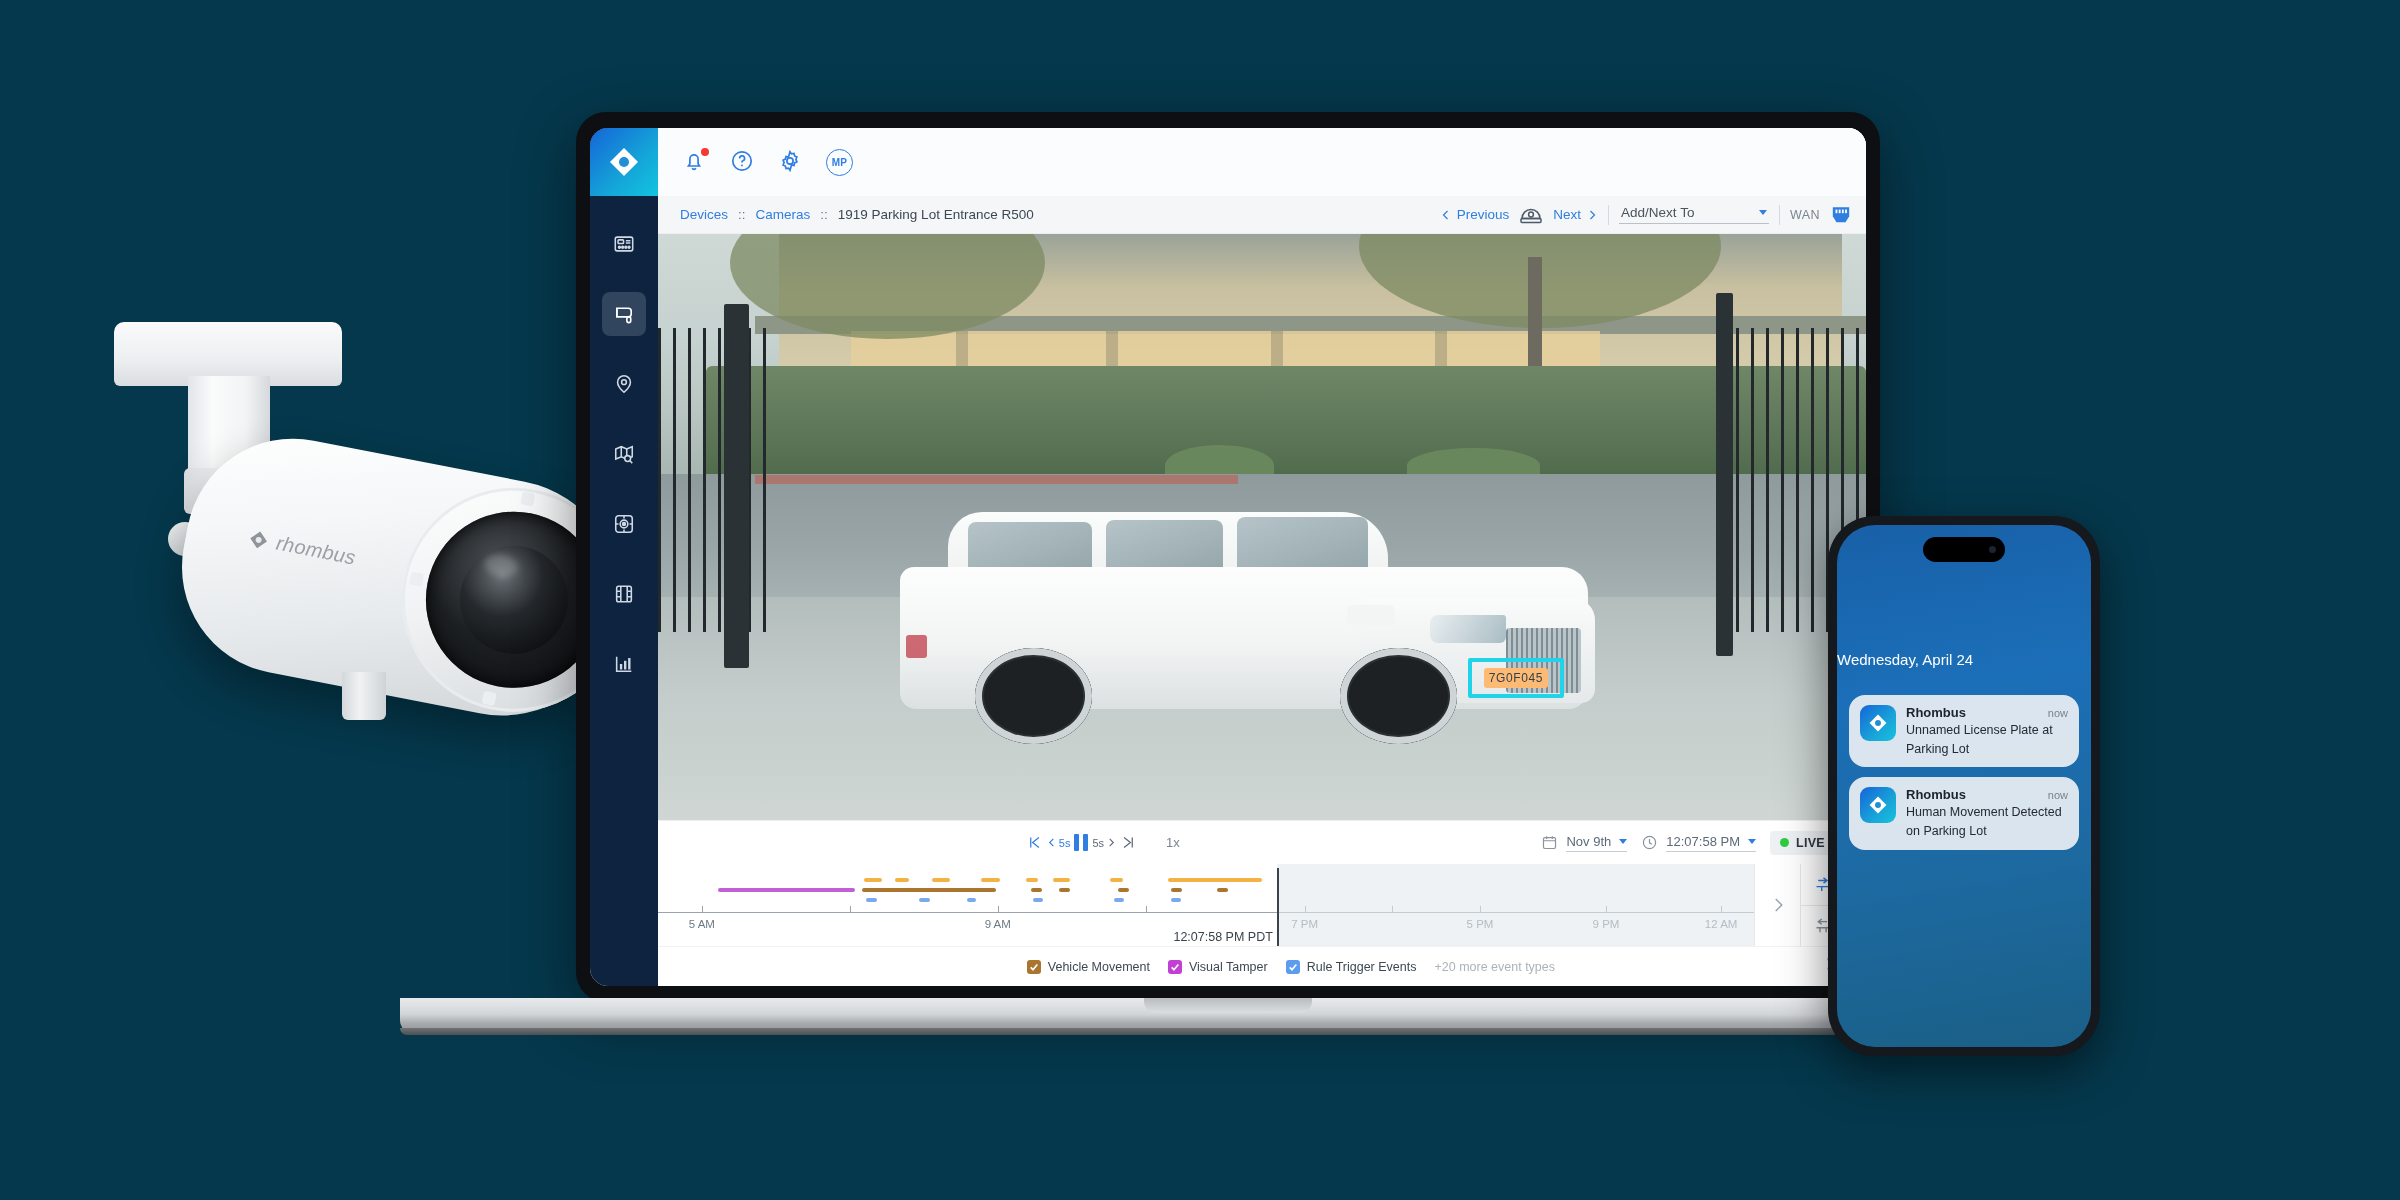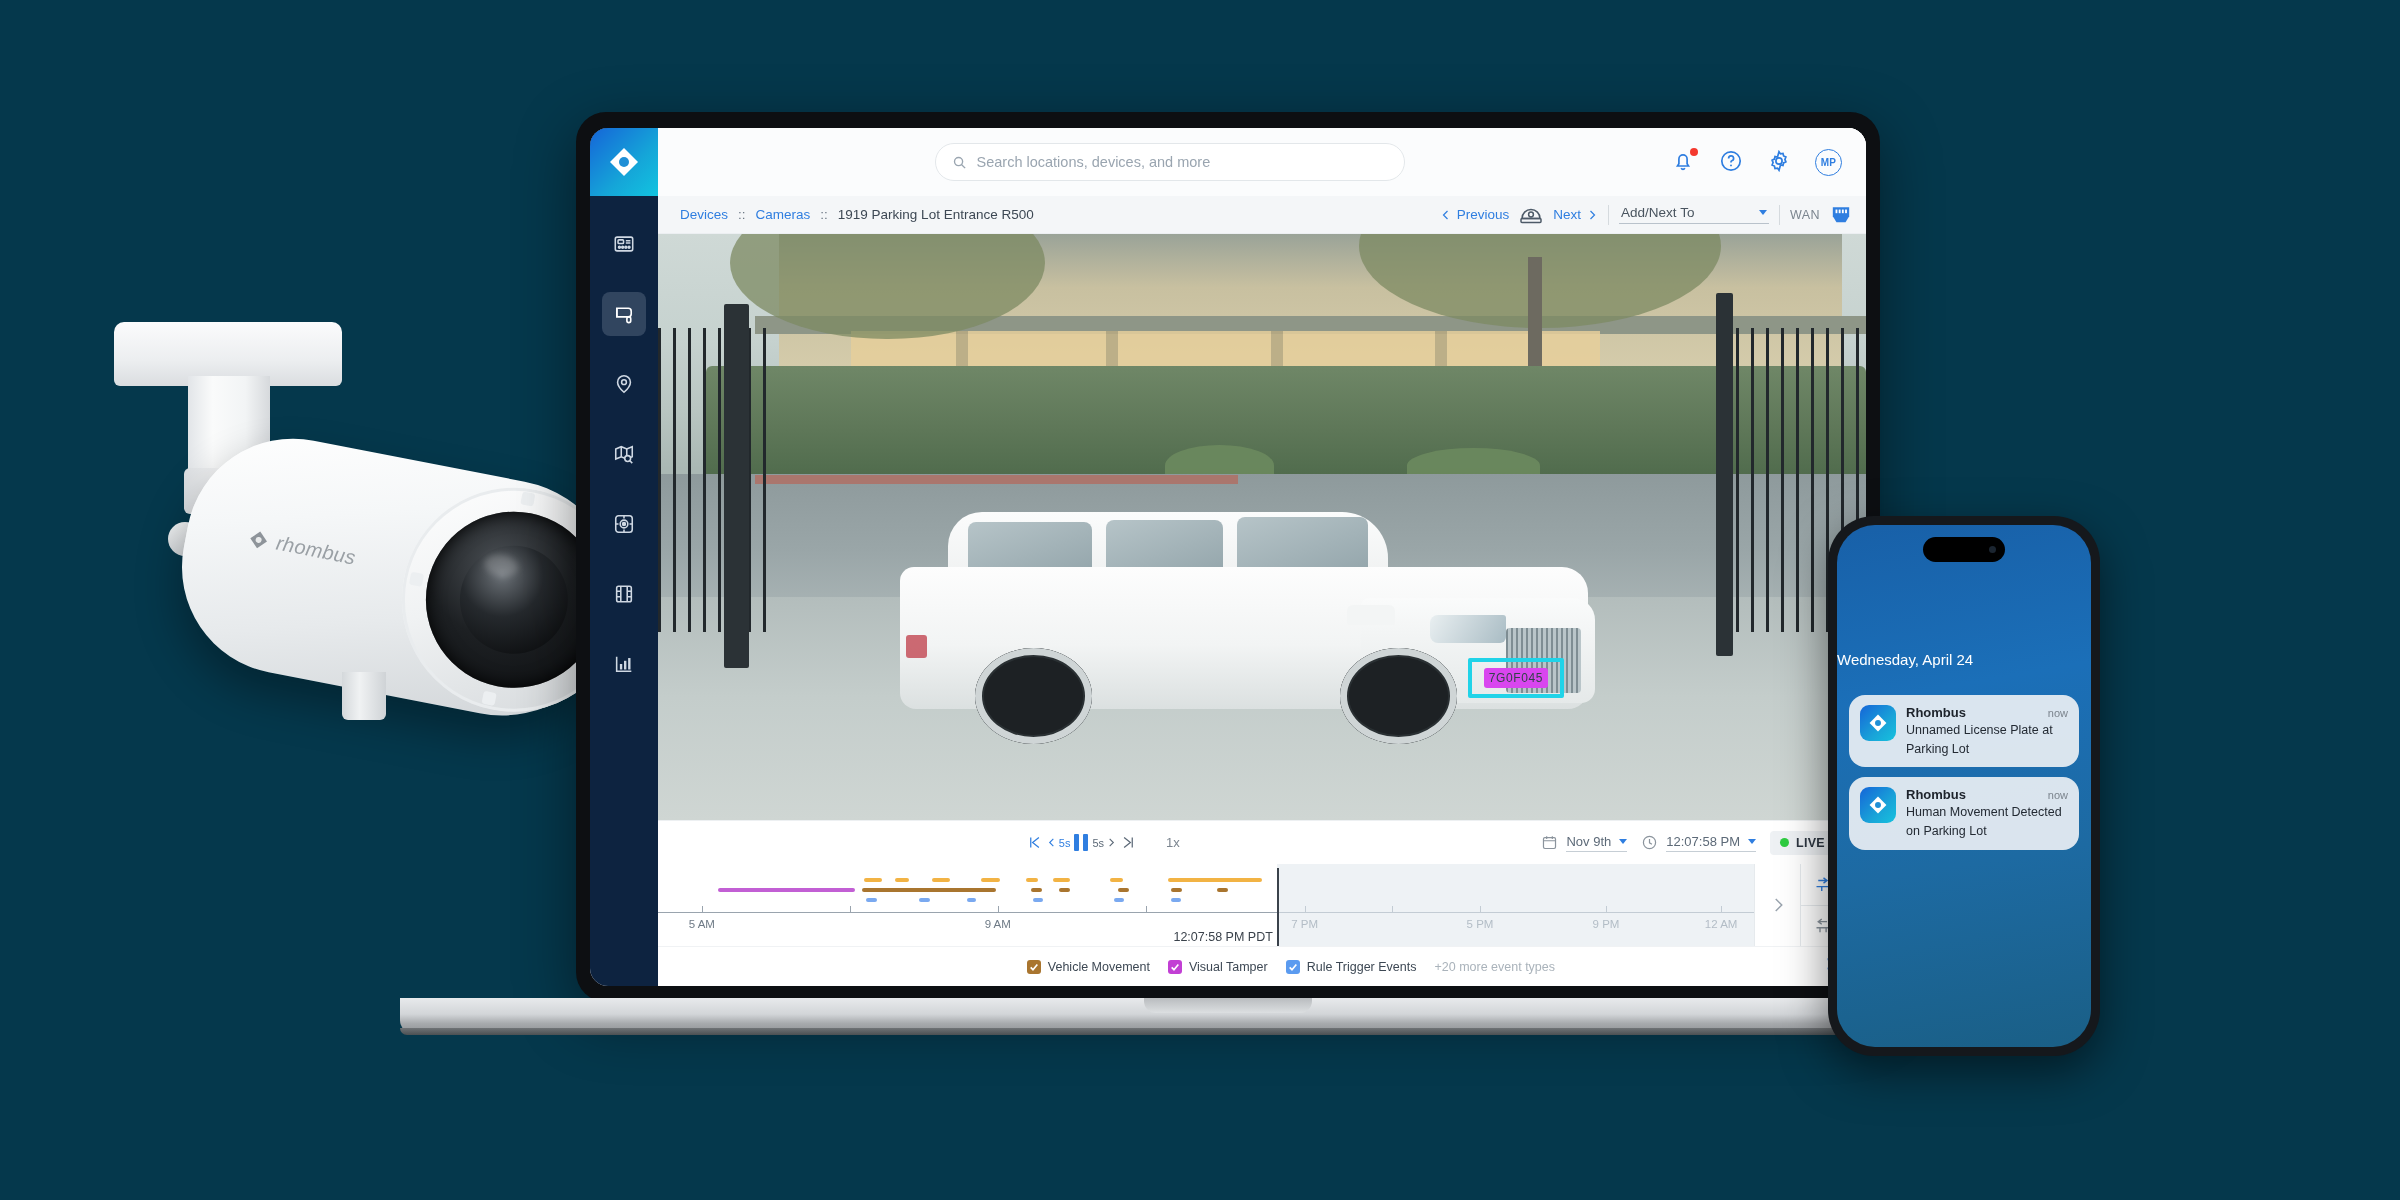--- a/index.html
+++ b/index.html
@@ -180,21 +180,21 @@
   }
   .taillight { position: absolute; left: 1%; bottom: 34%; width: 3%; height: 9%; background: #c4505a; border-radius: 3px; opacity: .85; }
   .mirror { position: absolute; right: 28%; bottom: 47%; width: 7%; height: 8%; background: #f3f5f5; border-radius: 6px 6px 3px 3px; }
 
   .plate-box {
     position: absolute; right: 3.5%; bottom: 18%; width: 14%; height: 16%;
     border: 4px solid #20d3e8; border-radius: 2px;
   }
   .plate {
     position: absolute; left: 14%; top: 18%; width: 72%; height: 62%;
-    background: #d946ef; border-radius: 3px;
+    background: #fdba74; border-radius: 3px;
     display: flex; align-items: center; justify-content: center;
   }
   .plate span { font-size: 12px; color: #33424a; letter-spacing: .6px; font-family: "Liberation Sans", sans-serif; }
 
   
   .playbar {
     height: 44px; flex: 0 0 44px; background: #fff;
     display: flex; align-items: center; padding: 0 16px; gap: 16px;
     border-top: 1px solid #edf0f2;
   }
@@ -459,29 +459,20 @@
             <rect x="7.5" y="12" width="2.6" height="6" fill="currentColor" stroke="none"></rect>
             <rect x="12" y="8.5" width="2.6" height="9.5" fill="currentColor" stroke="none"></rect>
             <rect x="16.5" y="5.5" width="2.6" height="12.5" fill="currentColor" stroke="none"></rect>
           </svg>
         </div>
       </nav>
 
       <div class="main">
 
         <header class="topbar">
-          <div class="search-wrap">
-            <div class="search-box">
-              <svg width="15" height="15" viewBox="0 0 24 24" fill="none" stroke="#9aa5b0" stroke-width="2.2">
-                <circle cx="10.5" cy="10.5" r="6.5"></circle>
-                  <path d="M15.5 15.5 L21 21"></path>
-              </svg>
-              <input type="text" placeholder="Search locations, devices, and more" style="">
-            </div>
-          </div>
 
           <div class="top-icons">
             <div class="top-icon">
               <svg width="24" height="24" viewBox="0 0 24 24" fill="none" stroke="currentColor" stroke-width="1.7">
                 <path d="M6.5 17h11l-1.4-2.2V10a4.1 4.1 0 0 0-8.2 0v4.8z"></path>
                 <path d="M10.2 19.2a2 2 0 0 0 3.6 0"></path>
               </svg>
               <span class="badge-dot"></span>
             </div>
             <div class="top-icon">

